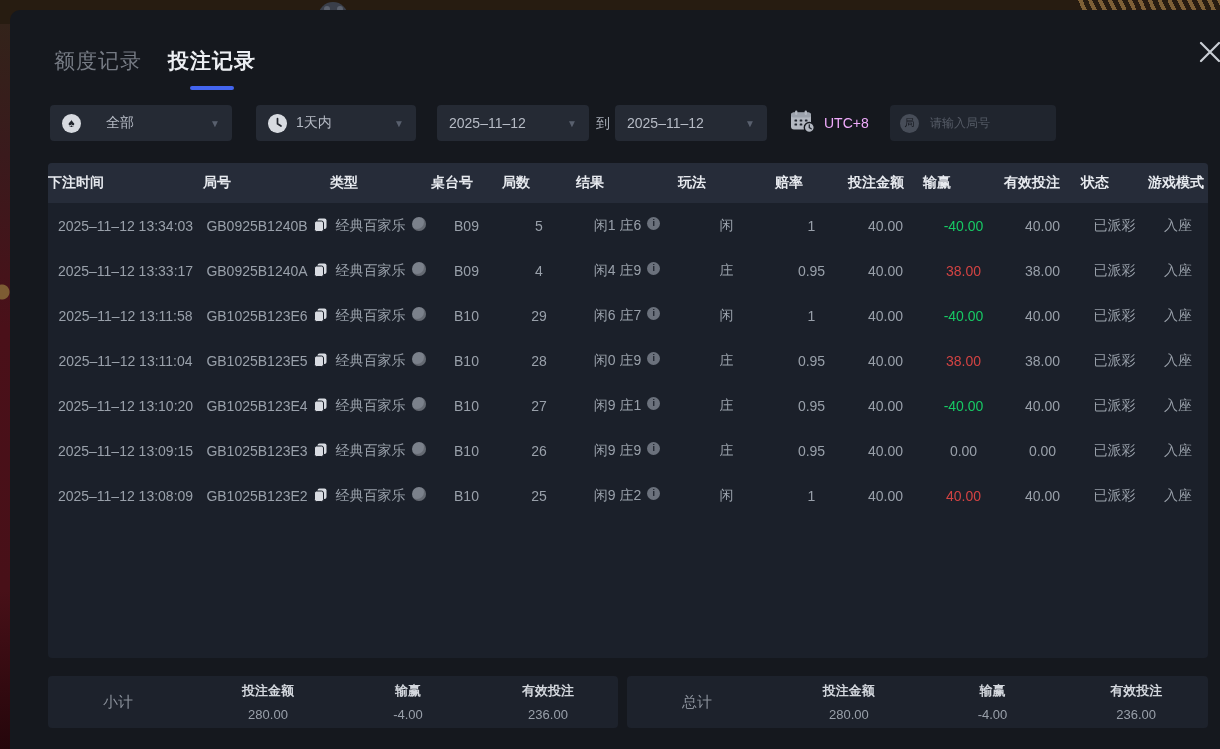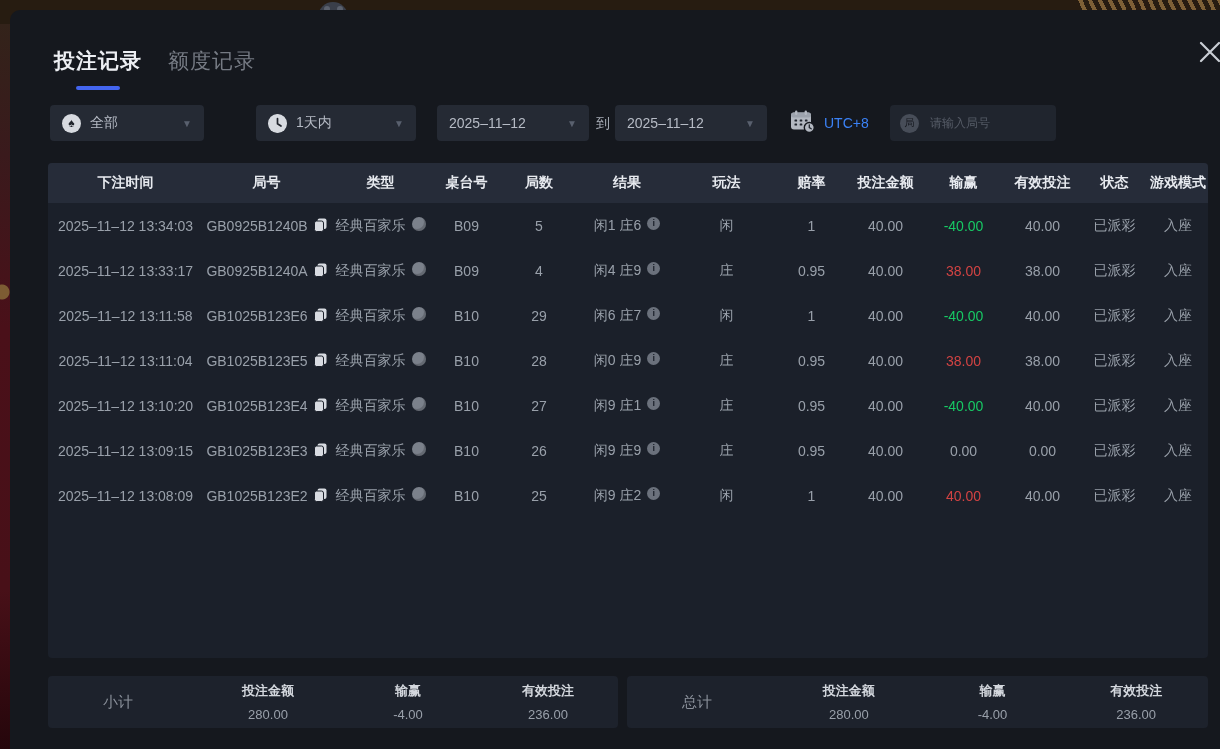--- a/index.html
+++ b/index.html
@@ -34,38 +34,38 @@
 
   
   .fitem{position:absolute;top:95px;height:36px;box-sizing:border-box;}
   .select{background:#252a34;border-radius:4px;display:flex;align-items:center;
     padding:0 12px;color:#b6bbc5;font-size:14px;height:36px;cursor:pointer;}
   .caret{margin-left:auto;color:#59606e;font-size:10px;}
   .icon-circle{width:19px;height:19px;border-radius:50%;background:#d7dae0;color:#20242c;
     display:flex;align-items:center;justify-content:center;margin-right:9px;flex:0 0 19px;}
   .spade::after{content:"♠";font-size:12px;line-height:1;}
   .f-to{left:586px;line-height:36px;color:#a7acb6;font-size:14px;}
-  .f-tz{left:780px;display:flex;align-items:center;gap:9px;color:#3b82f6;font-size:14px;}
+  .f-tz{left:780px;display:flex;align-items:center;gap:9px;color:#f0abfc;font-size:14px;}
   .searchbox{background:#20252e;border-radius:4px;display:flex;align-items:center;
     padding:0 10px;height:36px;}
   .searchbox .icon-circle{background:#474d58;color:#15181e;font-size:10px;}
   .searchbox input{background:transparent;border:none;outline:none;color:#aab0ba;
     font-size:12px;width:110px;font-family:inherit;}
   .searchbox input::placeholder{color:#565c67;}
   .query-btn{position:absolute;top:98px;left:1062px;width:138px;height:31px;background:#4365ef;
     border:none;border-radius:4px;color:#fff;font-size:16px;cursor:pointer;
     font-family:inherit;letter-spacing:2px;}
 
   
   .table{position:absolute;left:38px;top:153px;width:1160px;height:495px;background:#1b202a;
     border-radius:4px;overflow:hidden;
     --cols:155px 127px 101px 71px 74px 102px 97px 73px 75px 81px 77px 67px 1fr;}
   .thead{height:40px;background:#262c39;display:grid;grid-template-columns:var(--cols);
     align-items:center;color:#e7eaef;font-weight:bold;font-size:14px;}
-  .hcell{text-align:center;}
+  .hcell{}
   .trow{height:45px;display:grid;grid-template-columns:var(--cols);align-items:center;
     color:#99a0aa;font-size:14px;}
   .cell{text-align:center;white-space:nowrap;}
   .idcell,.typecell,.resultcell{display:flex;align-items:flex-start;justify-content:center;gap:6px;}
   .copy-icon svg{display:block;}
   .type-dot{width:14px;height:14px;border-radius:50%;background:#7b818b;display:inline-block;
     box-shadow:inset -2px -2px 0 rgba(0,0,0,.18);}
   .info-icon{width:13px;height:13px;border-radius:50%;background:#6b717c;color:#1b202a;
     font-size:9px;font-weight:bold;display:inline-flex;align-items:center;justify-content:center;cursor:pointer;}
   .info-icon::after{content:"i";}
@@ -97,30 +97,30 @@
 
   <div class="modal">
 
     <div class="close-btn">
       <svg width="32" height="32" viewBox="0 0 32 32">
         <path d="M7 7 L25 25 M25 7 L7 25" stroke="#c9ced5" stroke-width="2.2" stroke-linecap="round"></path>
       </svg>
     </div>
 
     <div class="tabs">
+      <div class="tab">
+        <span>额度记录</span>
+      </div>
       <div class="tab active">
         <span>投注记录</span>
         <span class="tab-underline"></span>
       </div>
-      <div class="tab">
-        <span>额度记录</span>
-      </div>
-    </div>
-
-    <div class="fitem select" style="left:40px;width:154px;">
+    </div>
+
+    <div class="fitem select" style="left:40px;width:182px;gap:16px;">
       <span class="icon-circle spade"></span>
       <span>全部</span>
       <span class="caret">▼</span>
     </div>
 
     <div class="fitem select" style="left:246px;width:160px;">
       <span class="icon-circle">
         <svg width="19" height="19" viewBox="0 0 19 19">
           <circle cx="9.5" cy="9.5" r="9" fill="#d7dae0"></circle>
           <path d="M9.5 4.6 V9.8 L13 12" stroke="#20242c" stroke-width="1.7" fill="none" stroke-linecap="round"></path>

